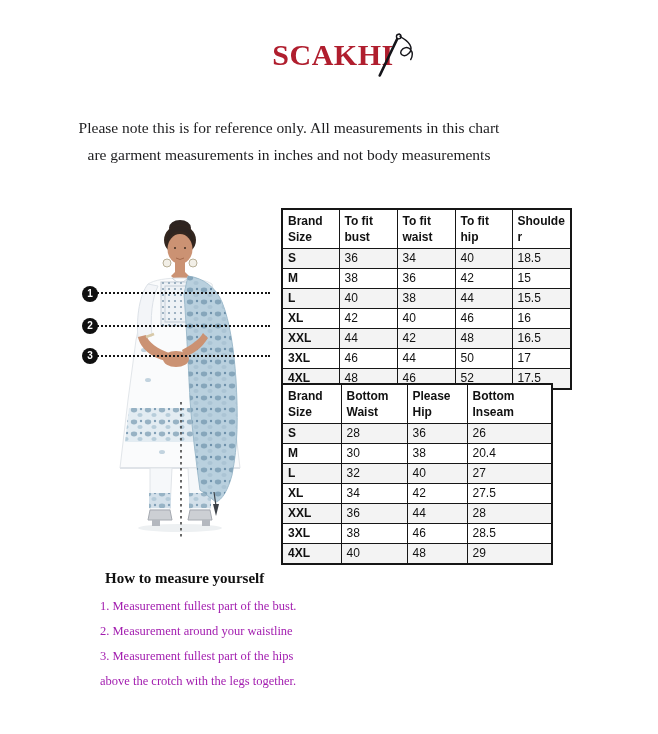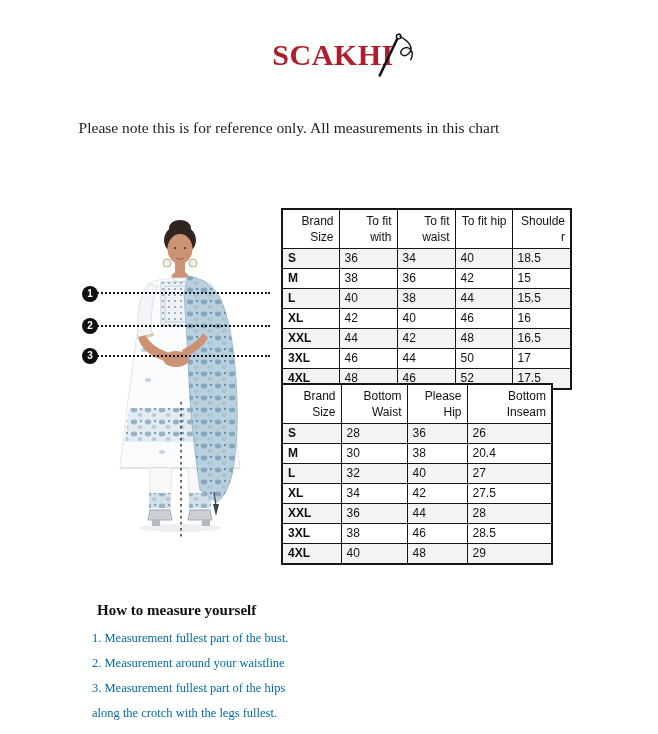--- a/index.html
+++ b/index.html
@@ -26,51 +26,52 @@
            background:#101010;color:#fff;font-family:"Liberation Sans",sans-serif;
            font-size:10px;font-weight:700;line-height:16px;text-align:center;}
   .mcircle.c1{top:286px}.mcircle.c2{top:318px}.mcircle.c3{top:348px}
 
   
   table.size-table{position:absolute;border-collapse:collapse;table-layout:fixed;
         background:#fff;border:2px solid #161616;
         font-family:"Liberation Sans",sans-serif;font-size:12px;color:#111;}
   table.size-table th,table.size-table td{border:1px solid #161616;text-align:left;
         vertical-align:top;padding:1px 5px;}
-  table.size-table th{font-weight:400;line-height:16px;padding:3px 5px;
-        overflow-wrap:anywhere;word-break:break-word;text-align:right;}
+  table.size-table th{font-weight:700;line-height:16px;padding:3px 5px;
+        overflow-wrap:anywhere;word-break:break-word;}
   table.size-table td{height:17px;line-height:16px;}
   table.size-table td:first-child{font-weight:700;}
   table.size-table tbody tr:nth-child(odd) td{background:#f3f3f3;}
   #table-fit{left:281px;top:208px;}
   #table-bottom{left:281px;top:383px;}
 
   
-  .howto{position:absolute;left:92px;top:570px;width:300px;margin-top:32px;}
+  .howto{position:absolute;left:100px;top:570px;width:300px;}
   .howto h3{margin:0 0 12px 5px;font-size:15px;font-weight:700;color:#101010;}
-  .howto p{margin:0 0 11px 0;font-size:12.5px;line-height:14px;color:#0369a1;}
+  .howto p{margin:0 0 11px 0;font-size:12.5px;line-height:14px;color:#a21caf;}
 </style>
 </head>
 <body>
 
 <div class="page">
 
   <div class="logo-wrap">
     <span class="logo">
       <span>SCAKHI</span>
       <svg class="needle" viewBox="0 0 52 60">
         <line x1="33" y1="6" x2="11" y2="52" stroke="#15151a" stroke-width="3" stroke-linecap="round"></line>
         <circle cx="32.5" cy="8" r="2.6" fill="#fff" stroke="#15151a" stroke-width="1.6"></circle>
         <path d="M34,8 C44,13 50,21 44,27 C38,33 31,27 37,22 C44,17 51,25 46,34" fill="none" stroke="#15151a" stroke-width="1.6" stroke-linecap="round"></path>
       </svg>
     </span>
   </div>
 
   <div class="note">
     <div>Please note this is for reference only. All measurements in this chart</div>
+    <div>are garment measurements in inches and not body measurements</div>
   </div>
 
   <div class="figure">
     <svg viewBox="0 0 190 360" width="190" height="360">
       <defs>
         <pattern id="dots" width="6" height="6" patternUnits="userSpaceOnUse">
           <circle cx="3" cy="3" r="1.1" fill="#8aa2b6"></circle>
         </pattern>
         <pattern id="flor" width="14" height="12" patternUnits="userSpaceOnUse">
           <ellipse cx="4" cy="4" rx="3.2" ry="2.4" fill="#7d9fb5"></ellipse>
@@ -146,21 +147,21 @@
     <colgroup>
         <col style="width:57px">
         <col style="width:58px">
         <col style="width:58px">
         <col style="width:57px">
         <col style="width:59px">
       </colgroup>
     <thead>
       <tr>
         <th>Brand Size</th>
-        <th>To fit with</th>
+        <th>To fit bust</th>
         <th>To fit waist</th>
         <th>To fit hip</th>
         <th>Shoulder</th>
       </tr>
     </thead>
     <tbody>
       <tr>
         <td>S</td>
         <td>36</td>
         <td>34</td>
@@ -271,16 +272,16 @@
         <td>29</td>
       </tr>
     </tbody>
   </table>
 
   <div class="howto">
     <h3>How to measure yourself</h3>
     <p>1. Measurement fullest part of the bust.</p>
     <p>2. Measurement around your waistline</p>
     <p>3. Measurement fullest part of the hips</p>
-    <p>along the crotch with the legs fullest.</p>
+    <p>above the crotch with the legs together.</p>
   </div>
 
 </div>
 
 </body></html>

